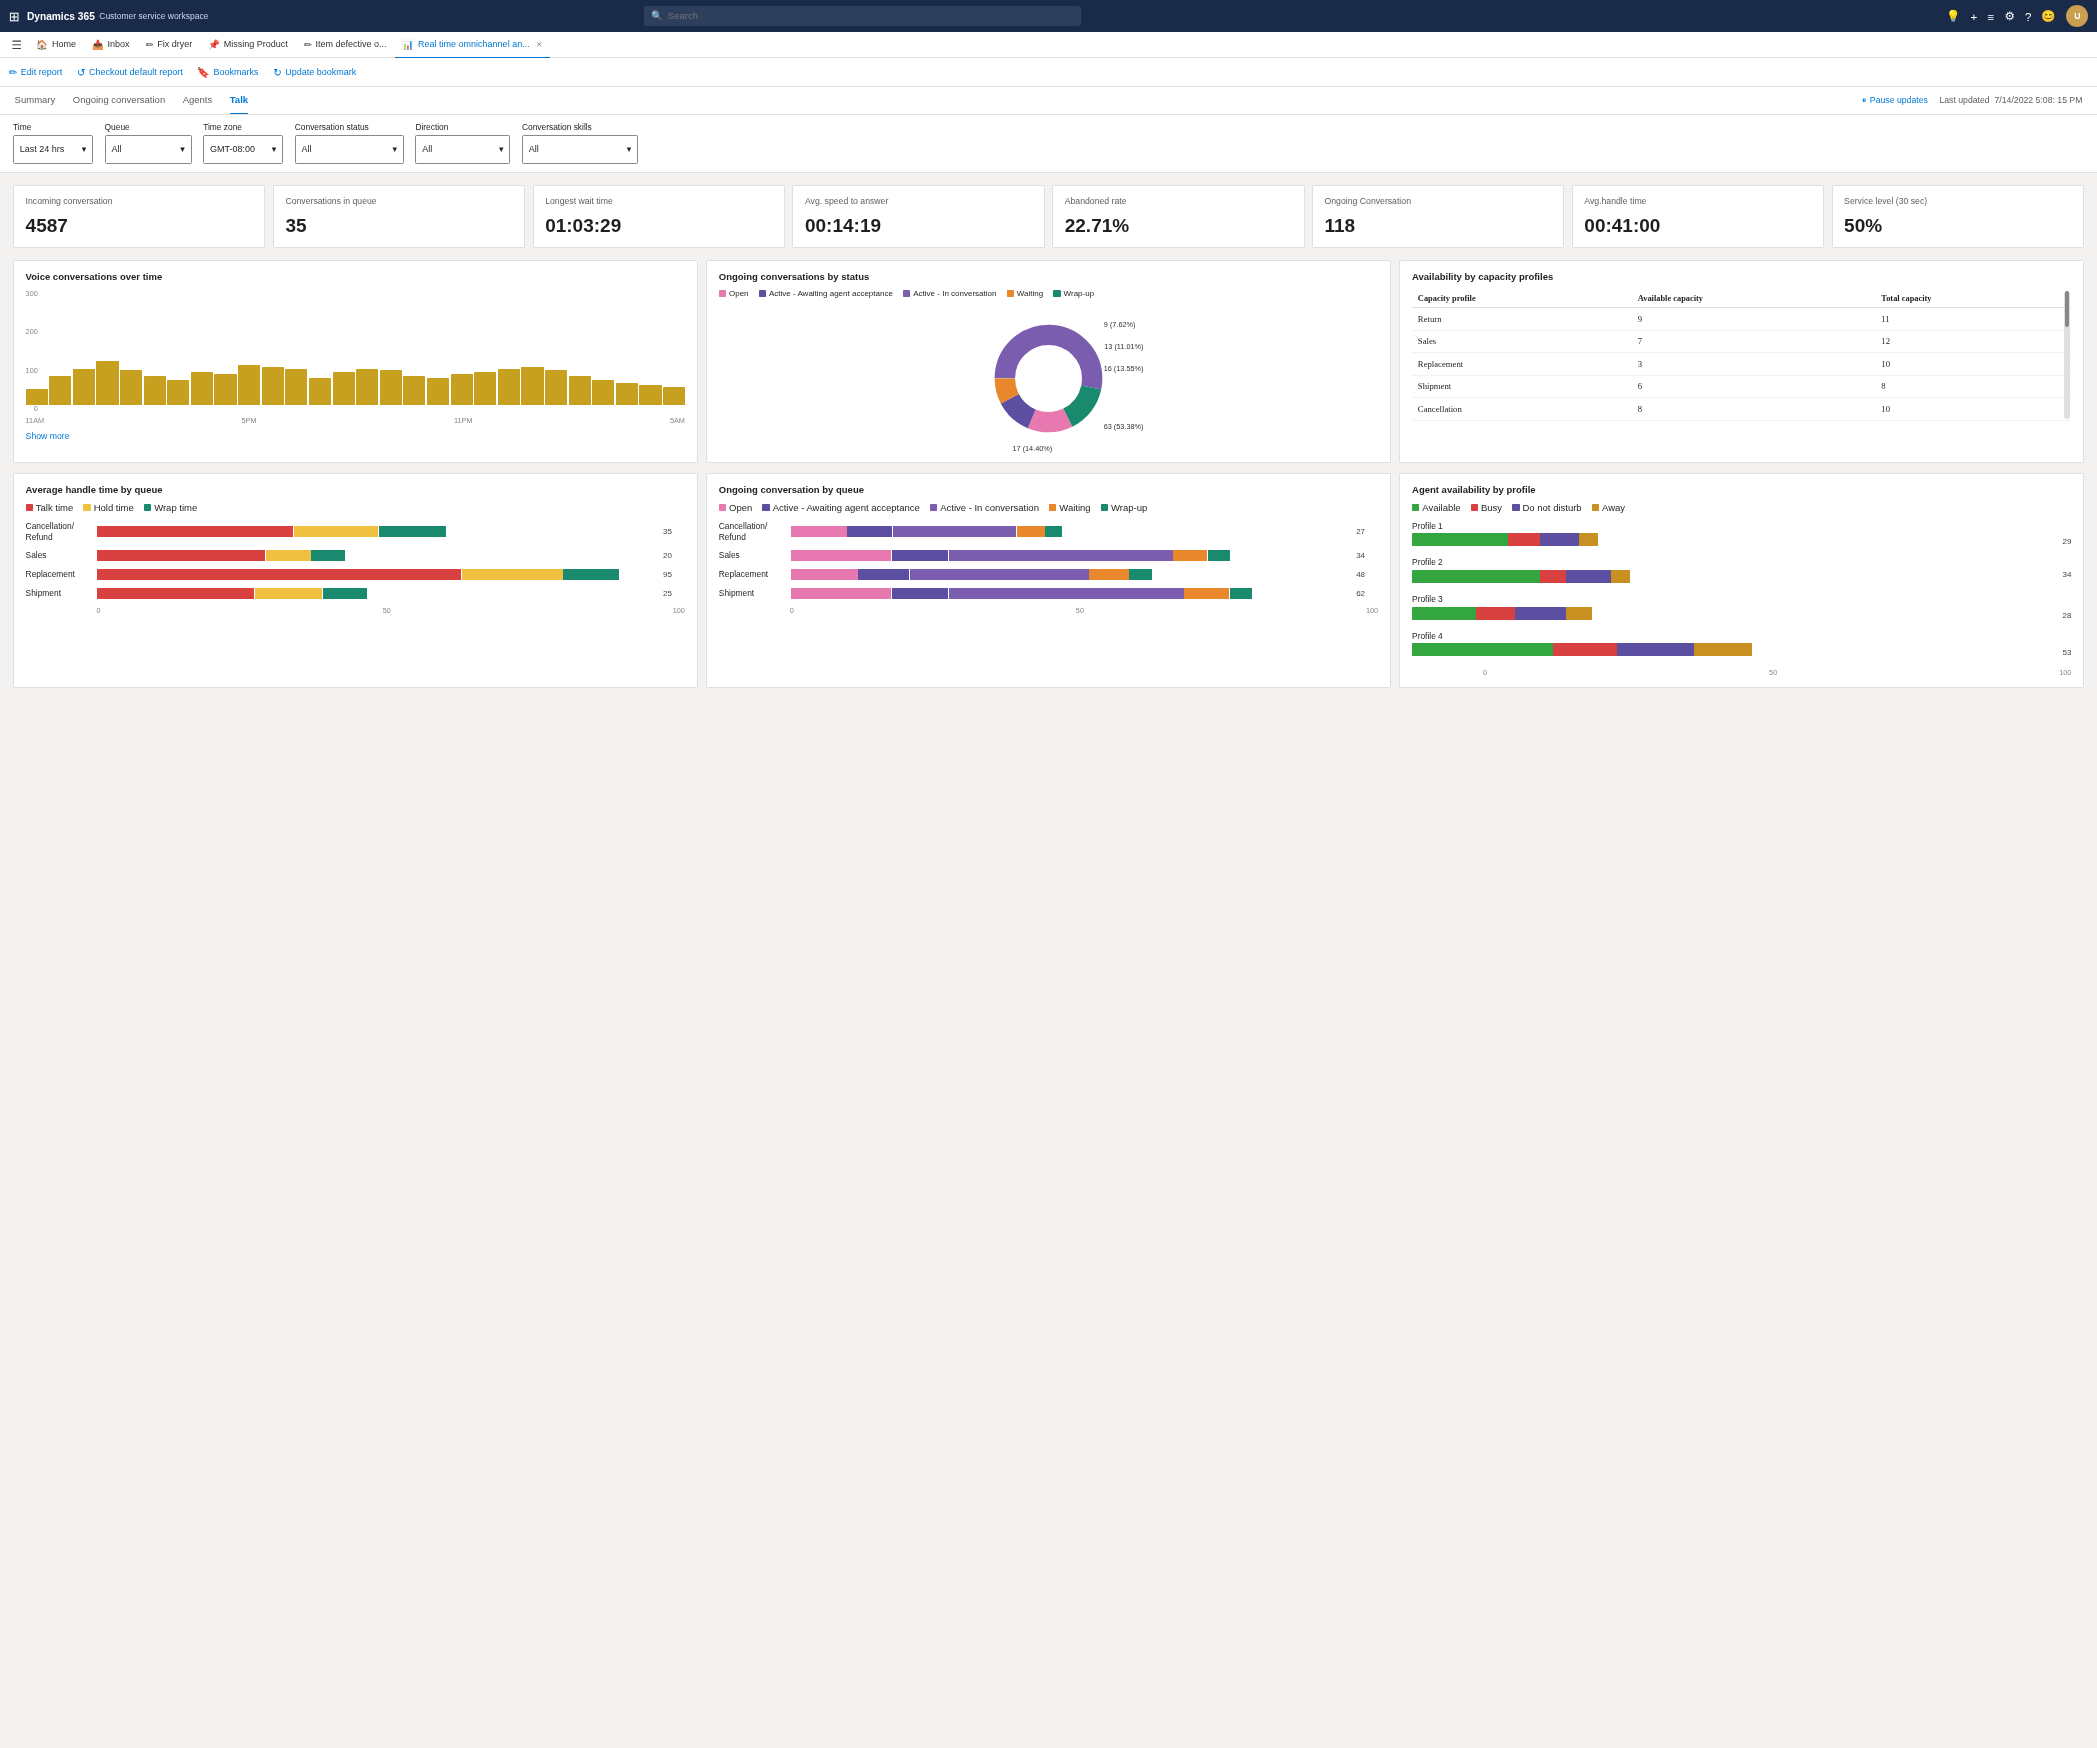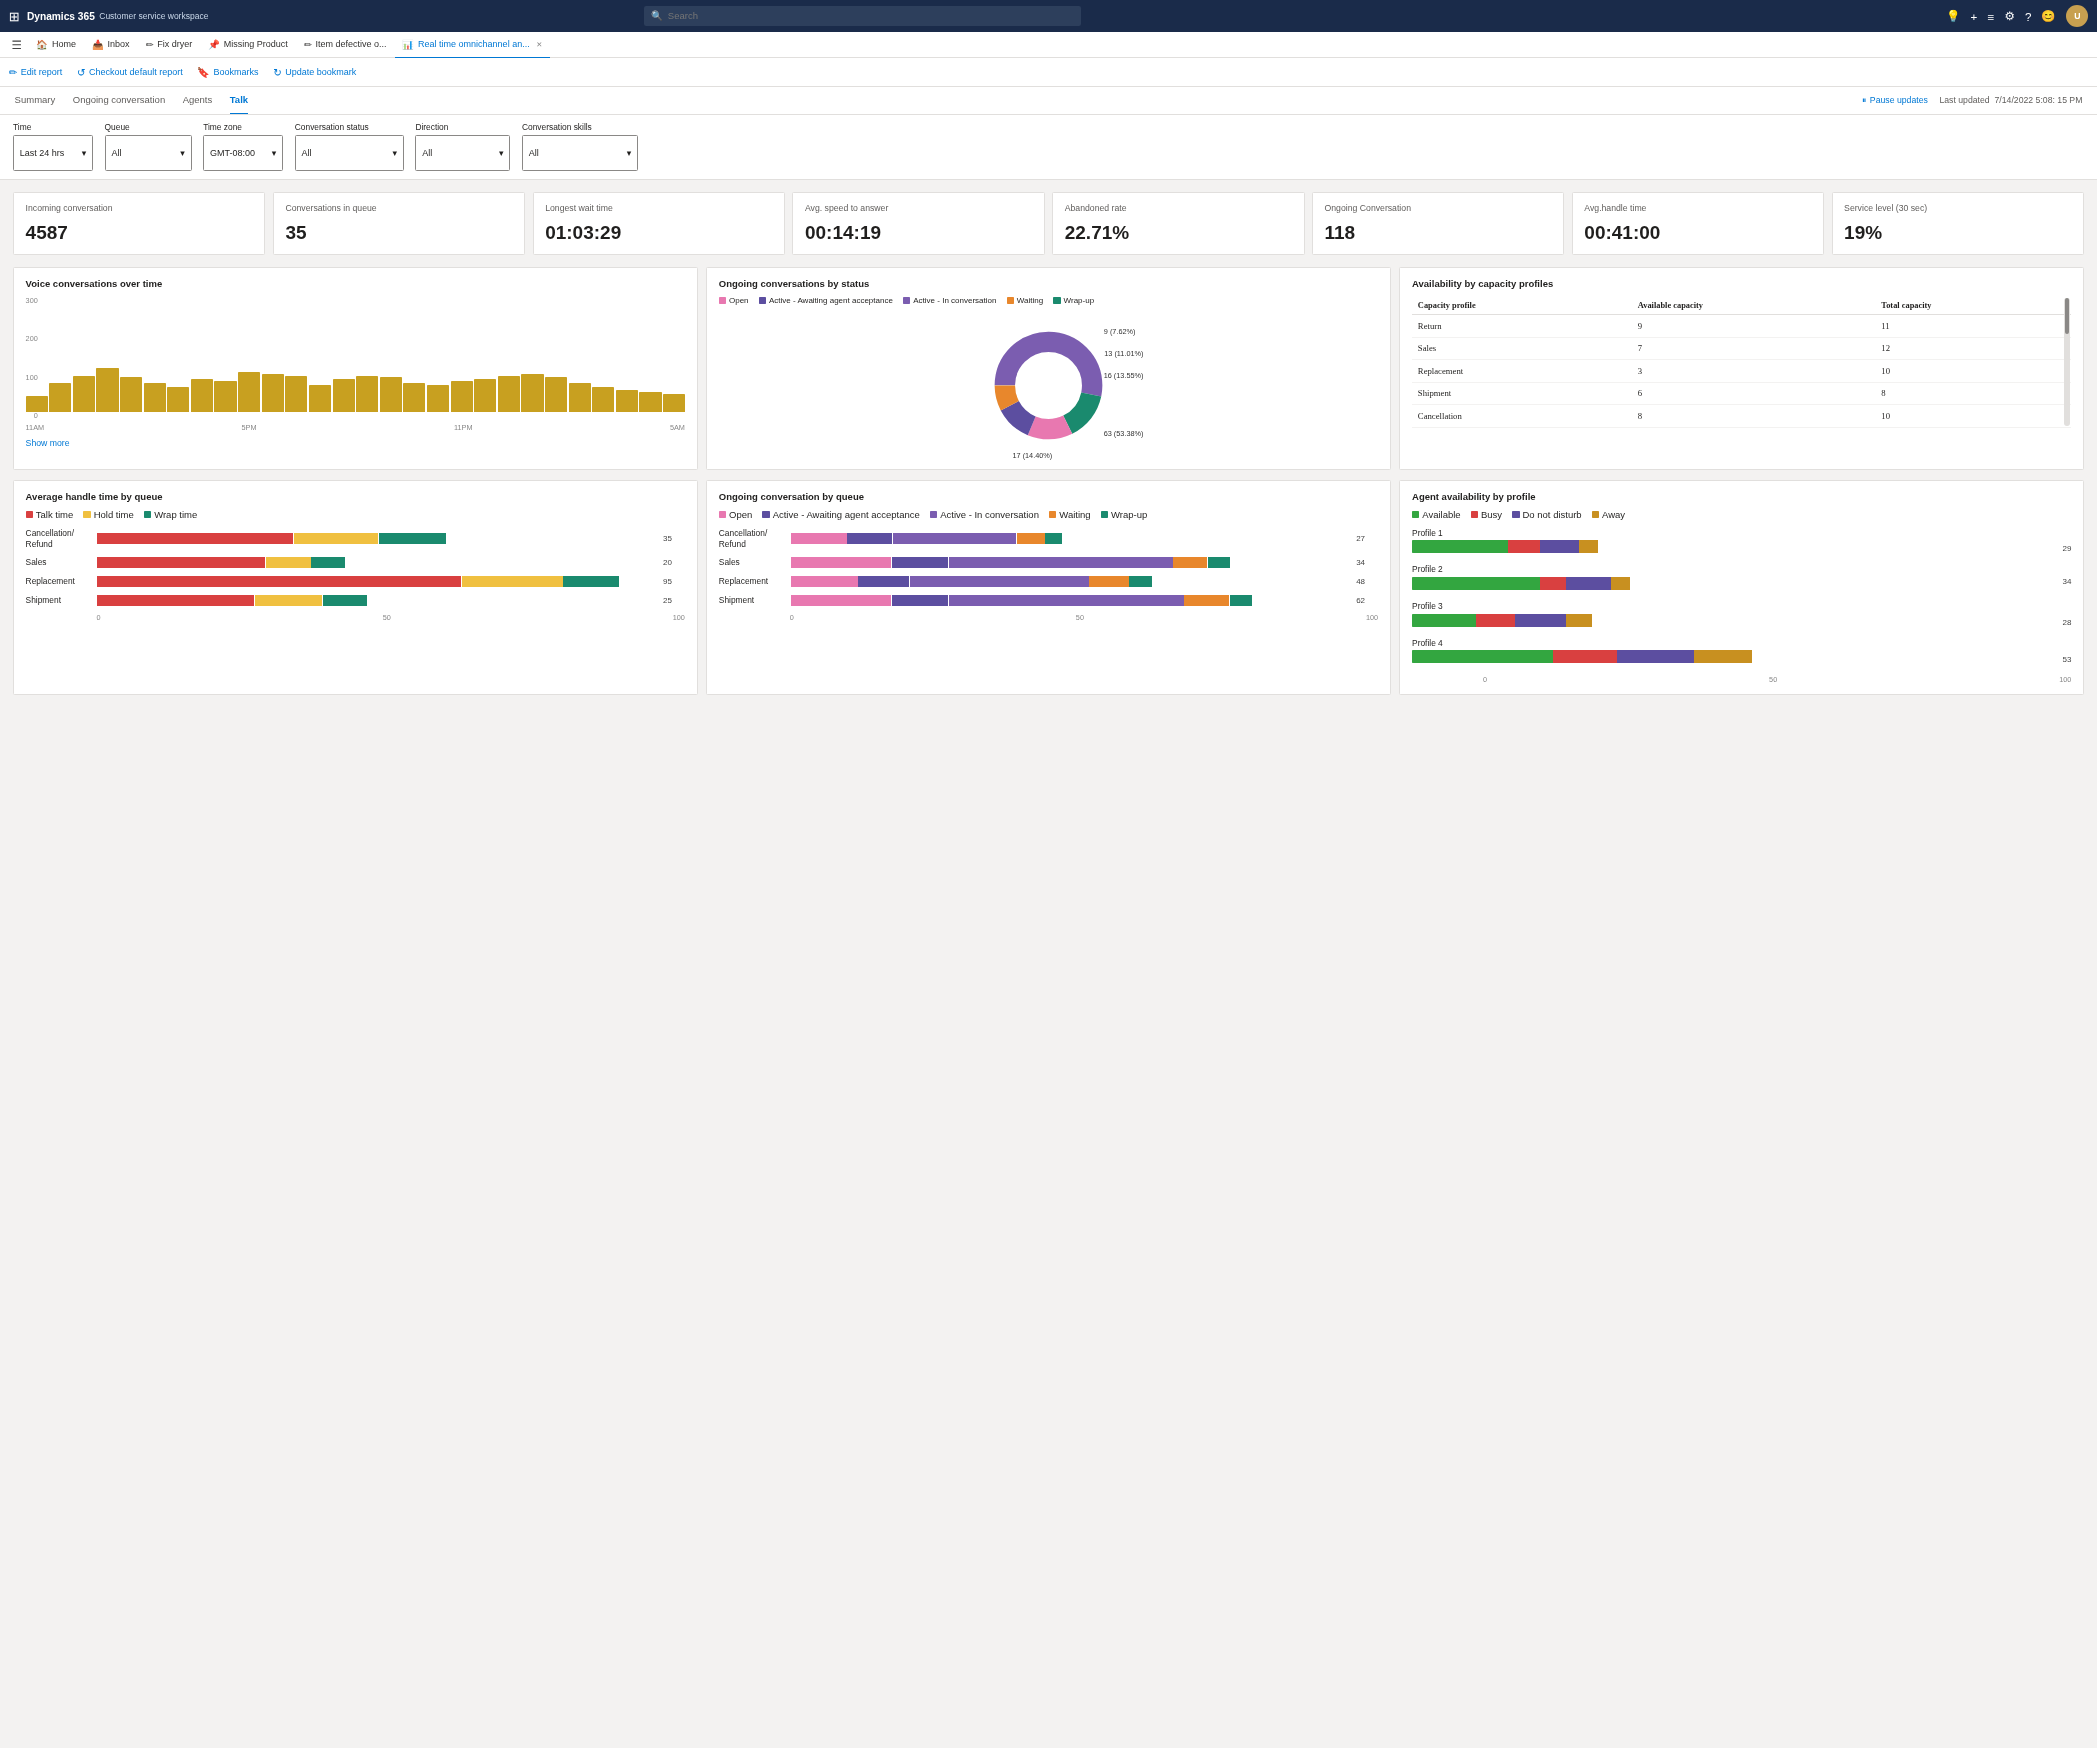--- a/index.html
+++ b/index.html
@@ -33,21 +33,21 @@
     .content-tabs { background: #fff; border-bottom: 0.7px solid #e1dfdd; display: flex; align-items: center; padding: 0 14.6px; gap: 17.5px; }
     .content-tab { padding: 7.3px 0; font-size: 9.5px; color: #605e5c; cursor: pointer; border-bottom: 1.5px solid transparent; }
     .content-tab.active { color: #0078d4; border-bottom-color: #0078d4; font-weight: 600; }
     .content-tab-right { margin-left: auto; display: flex; align-items: center; gap: 11.6px; color: #605e5c; font-size: 8.7px; }
     .pause-btn { display: flex; align-items: center; gap: 3.6px; cursor: pointer; color: #0078d4; }
 
     
     .filters-bar { background: #fff; padding: 8.7px 14.6px 10.2px; border-bottom: 0.7px solid #e1dfdd; display: flex; align-items: flex-end; gap: 11.6px; flex-wrap: wrap; }
     .filter-group { display: flex; flex-direction: column; gap: 2.9px; }
     .filter-label { font-size: 8.4px; color: #201f1e; font-weight: 500; }
-    .filter-select { border: 0.7px solid #8a8886; border-radius: 1.5px; padding: 2.9px 5.8px; font-size: 9px; background: #fff; color: #201f1e; height: 36px; cursor: pointer; display: flex; align-items: center; gap: 4.4px; min-width: 58px; }
+    .filter-select { border: 0.7px solid #8a8886; border-radius: 1.5px; padding: 2.9px 5.8px; font-size: 9px; background: #fff; color: #201f1e; height: 29px; cursor: pointer; display: flex; align-items: center; gap: 4.4px; min-width: 58px; }
 
     
     .main-content { padding: 11.6px 13px; background: #f3f2f1; }
 
     
     .metric-cards { display: grid; grid-template-columns: repeat(8, 1fr); gap: 7.3px; margin-bottom: 11.6px; }
     .metric-card { background: #fff; border: 0.7px solid #e1dfdd; border-radius: 1.5px; padding: 10.2px 11.6px; }
     .metric-card-title { font-size: 8.7px; color: #605e5c; margin-bottom: 7.3px; line-height: 1.3; }
     .metric-card-value { font-size: 19px; font-weight: 600; color: #201f1e; }
 
@@ -267,21 +267,21 @@
     <div class="metric-card">
       <div class="metric-card-title">Ongoing Conversation</div>
       <div class="metric-card-value">118</div>
     </div>
     <div class="metric-card">
       <div class="metric-card-title">Avg.handle time</div>
       <div class="metric-card-value">00:41:00</div>
     </div>
     <div class="metric-card">
       <div class="metric-card-title">Service level (30 sec)</div>
-      <div class="metric-card-value">19%</div>
+      <div class="metric-card-value">50%</div>
     </div>
   </div>
 
   <div class="charts-row">
 
     <div class="chart-card">
       <div class="chart-title">Voice conversations over time</div>
       <div class="bar-chart">
         <div style="display:flex; height:124px; position:relative;">
           <div class="y-axis">

